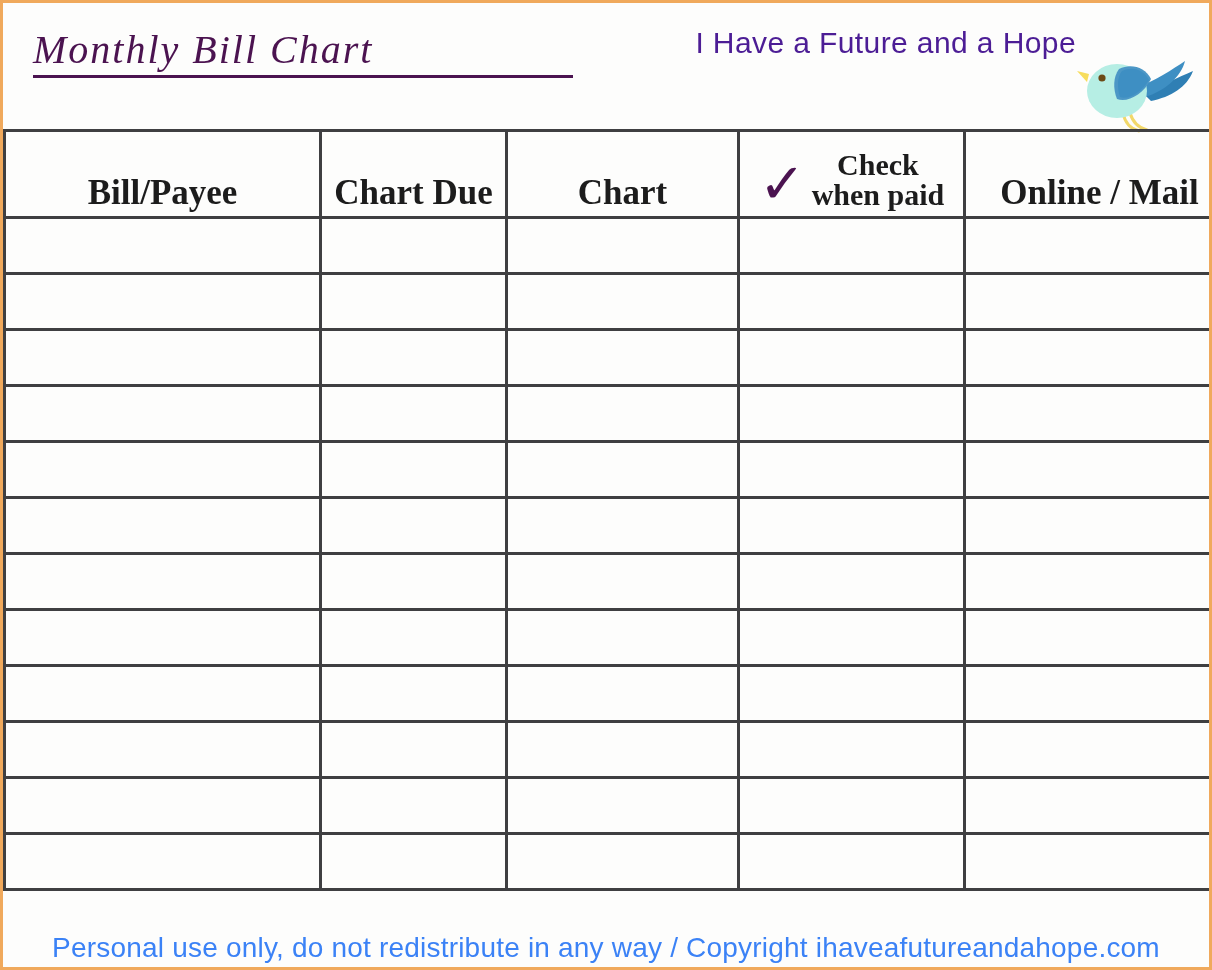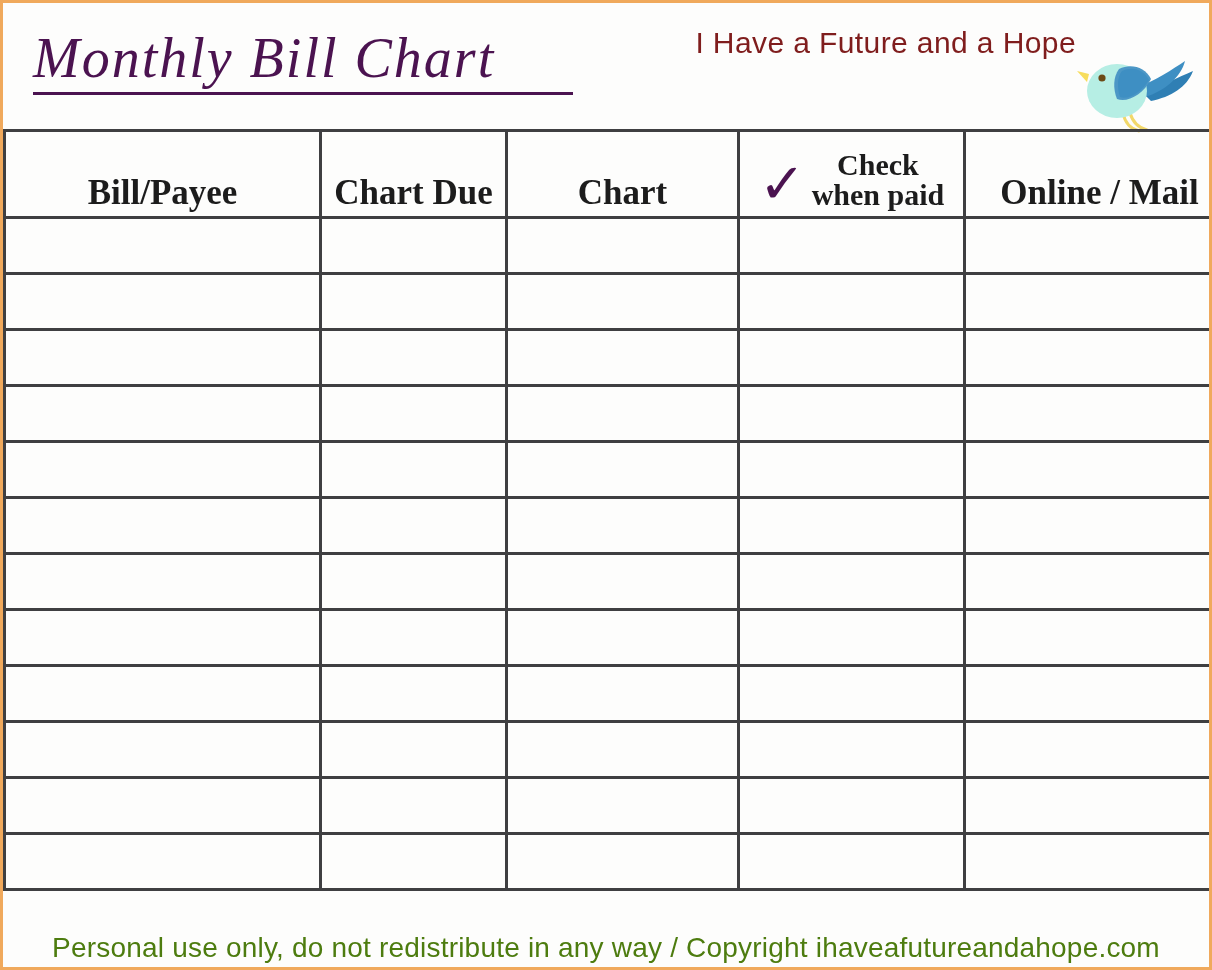--- a/index.html
+++ b/index.html
@@ -28,42 +28,42 @@
   }
   .title-block {
     position: absolute;
     left: 30px;
     top: 26px;
     width: 560px;
   }
   .doc-title {
     font-family: "Liberation Serif", "DejaVu Serif", serif;
     font-style: italic;
-    font-size: 56px;
+    font-size: 40px;
     letter-spacing: 2px;
     color: #4b1350;
     line-height: 1.05;
     white-space: nowrap;
     padding-bottom: 6px;
   }
   .title-rule {
     height: 3px;
     background: #4b1350;
     width: 540px;
     margin-top: -2px;
   }
 
   .scripture-block {
     position: absolute;
     right: 133px;
     top: 22px;
     text-align: right;
     font-family: "Liberation Sans", sans-serif;
     font-weight: 300;
-    color: #7f1d1d;
+    color: #4c1d95;
     line-height: 1.22;
   }
   .scripture-line1 { font-size: 30px; letter-spacing: 0.4px; white-space: nowrap; }
   .scripture-line2 { font-size: 30px; letter-spacing: 0.4px; white-space: nowrap; }
 
   
   .bird-wrap {
     position: absolute;
     right: 8px;
     top: 44px;
@@ -132,21 +132,21 @@
   .footer-note {
     position: absolute;
     left: 0;
     right: 0;
     bottom: 3px;
     text-align: center;
     font-family: "Liberation Sans", sans-serif;
     font-weight: 300;
     font-size: 28px;
     letter-spacing: 0.2px;
-    color: #4d7c0f;
+    color: #3b82f6;
     white-space: nowrap;
   }
 </style>
 </head>
 <body>
 
 <div id="page">
 
   <div class="masthead">
 

